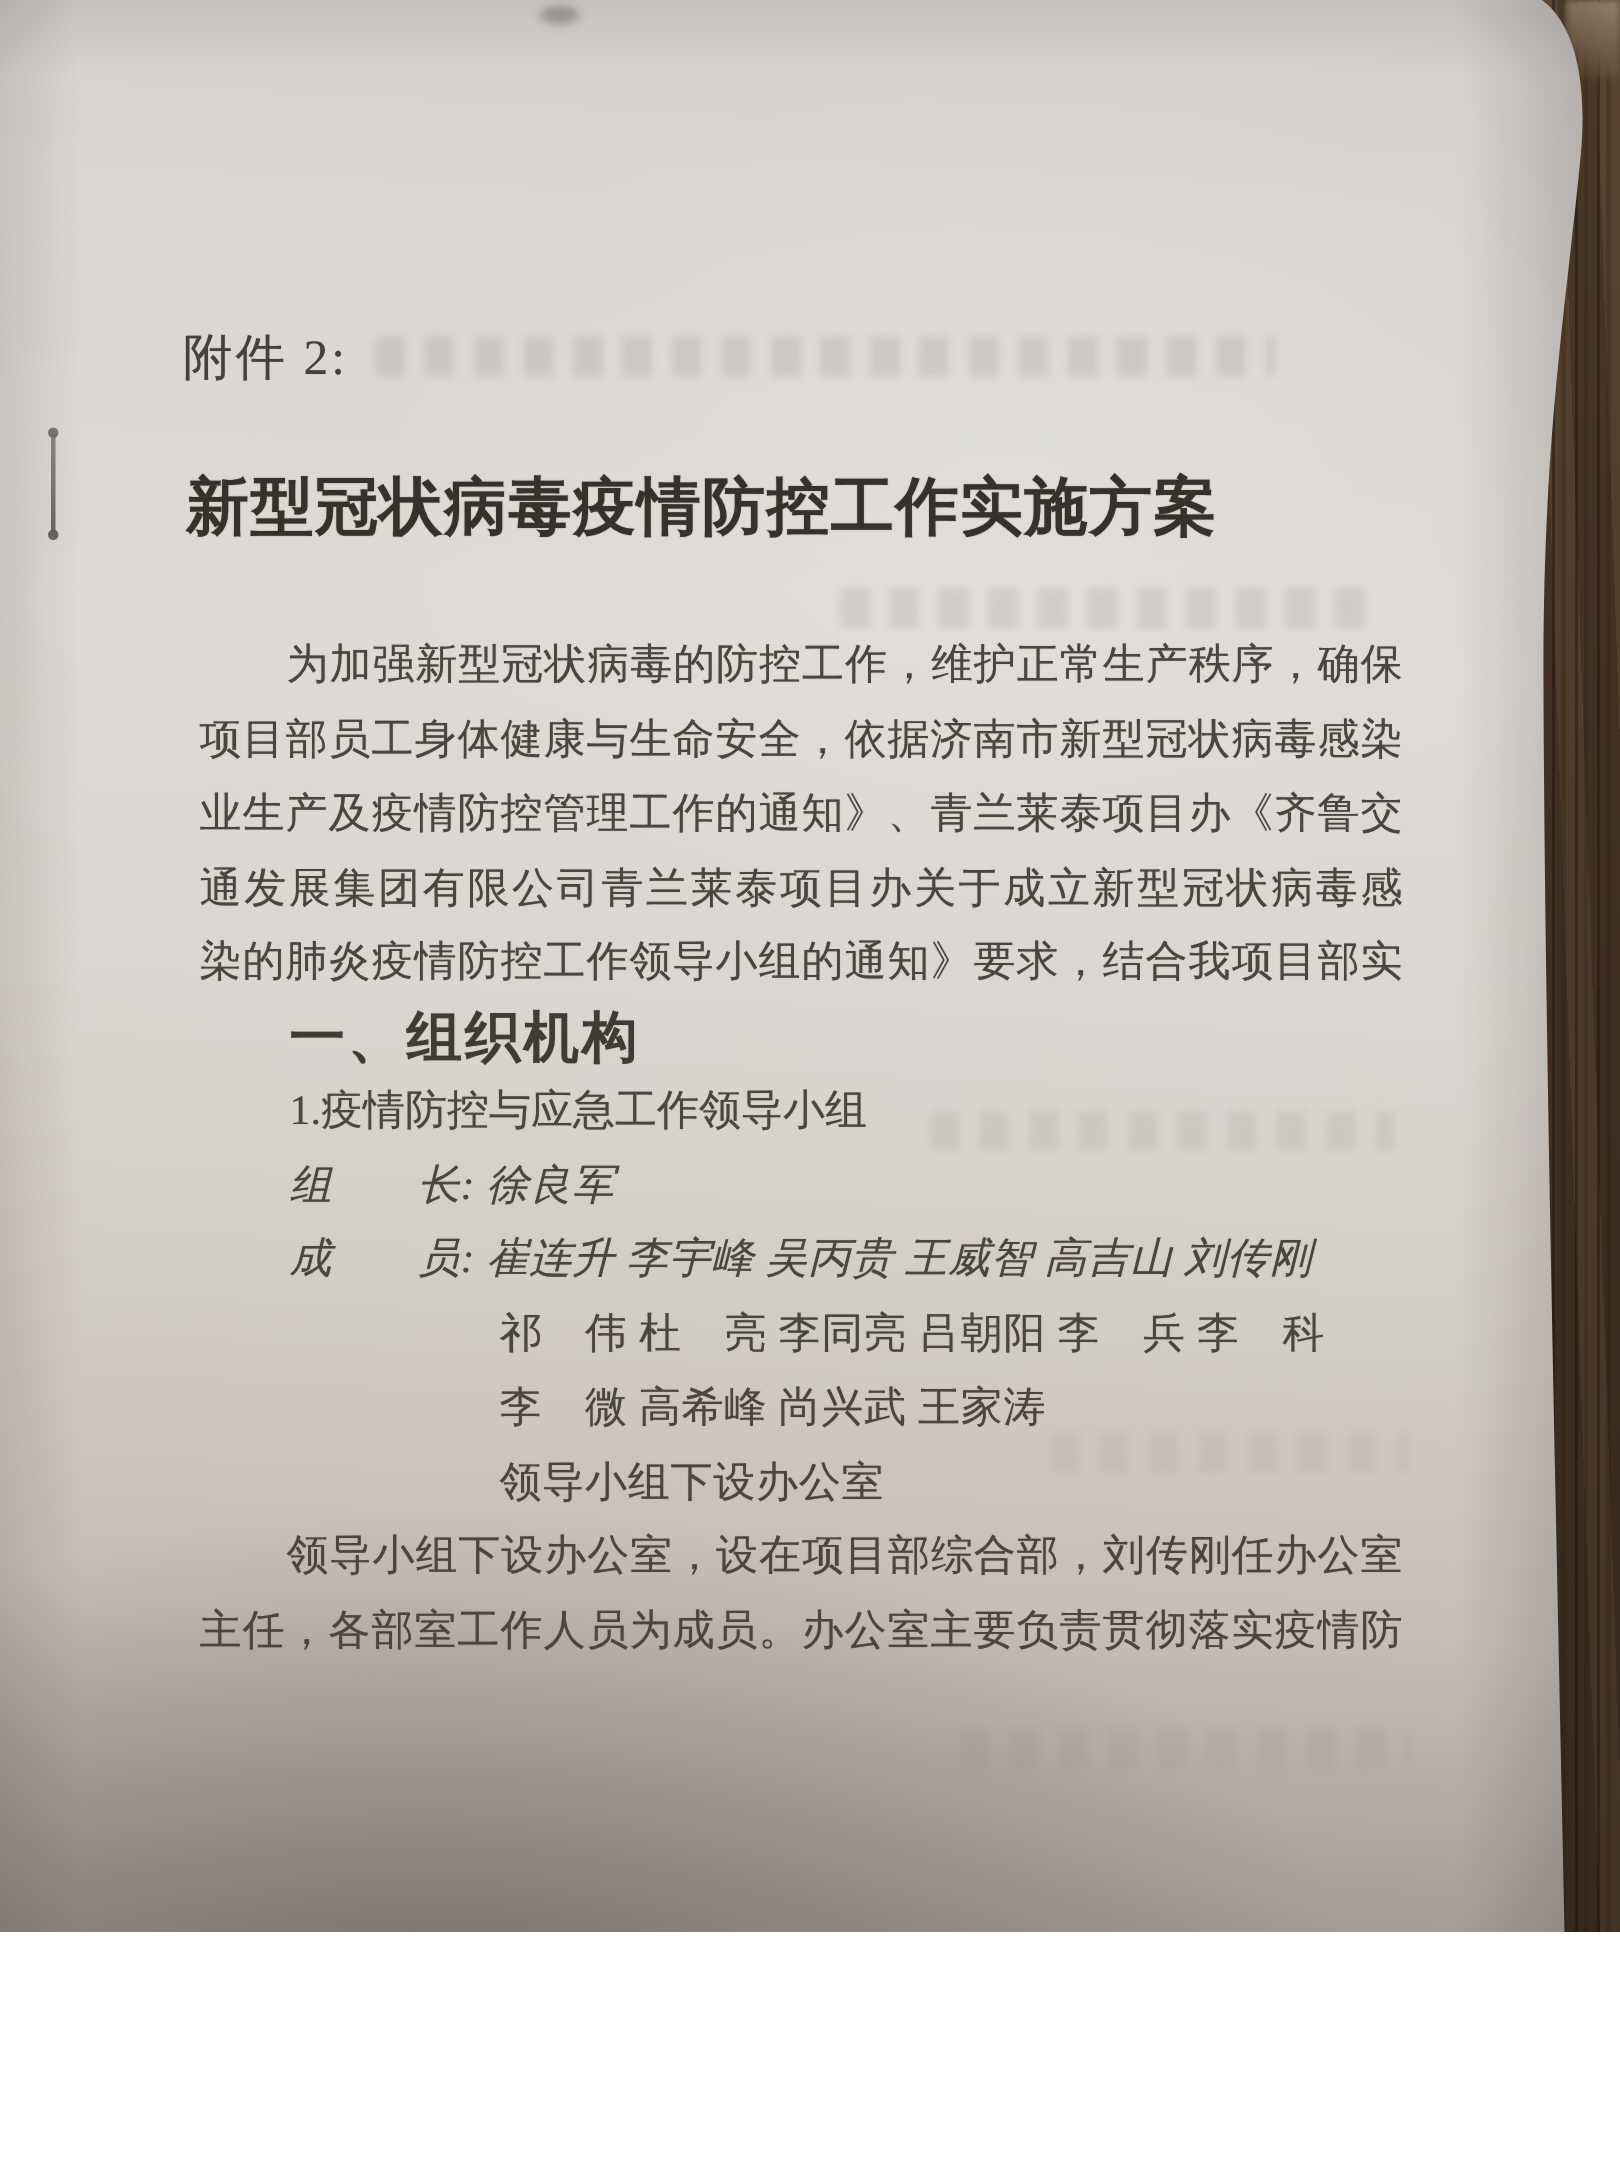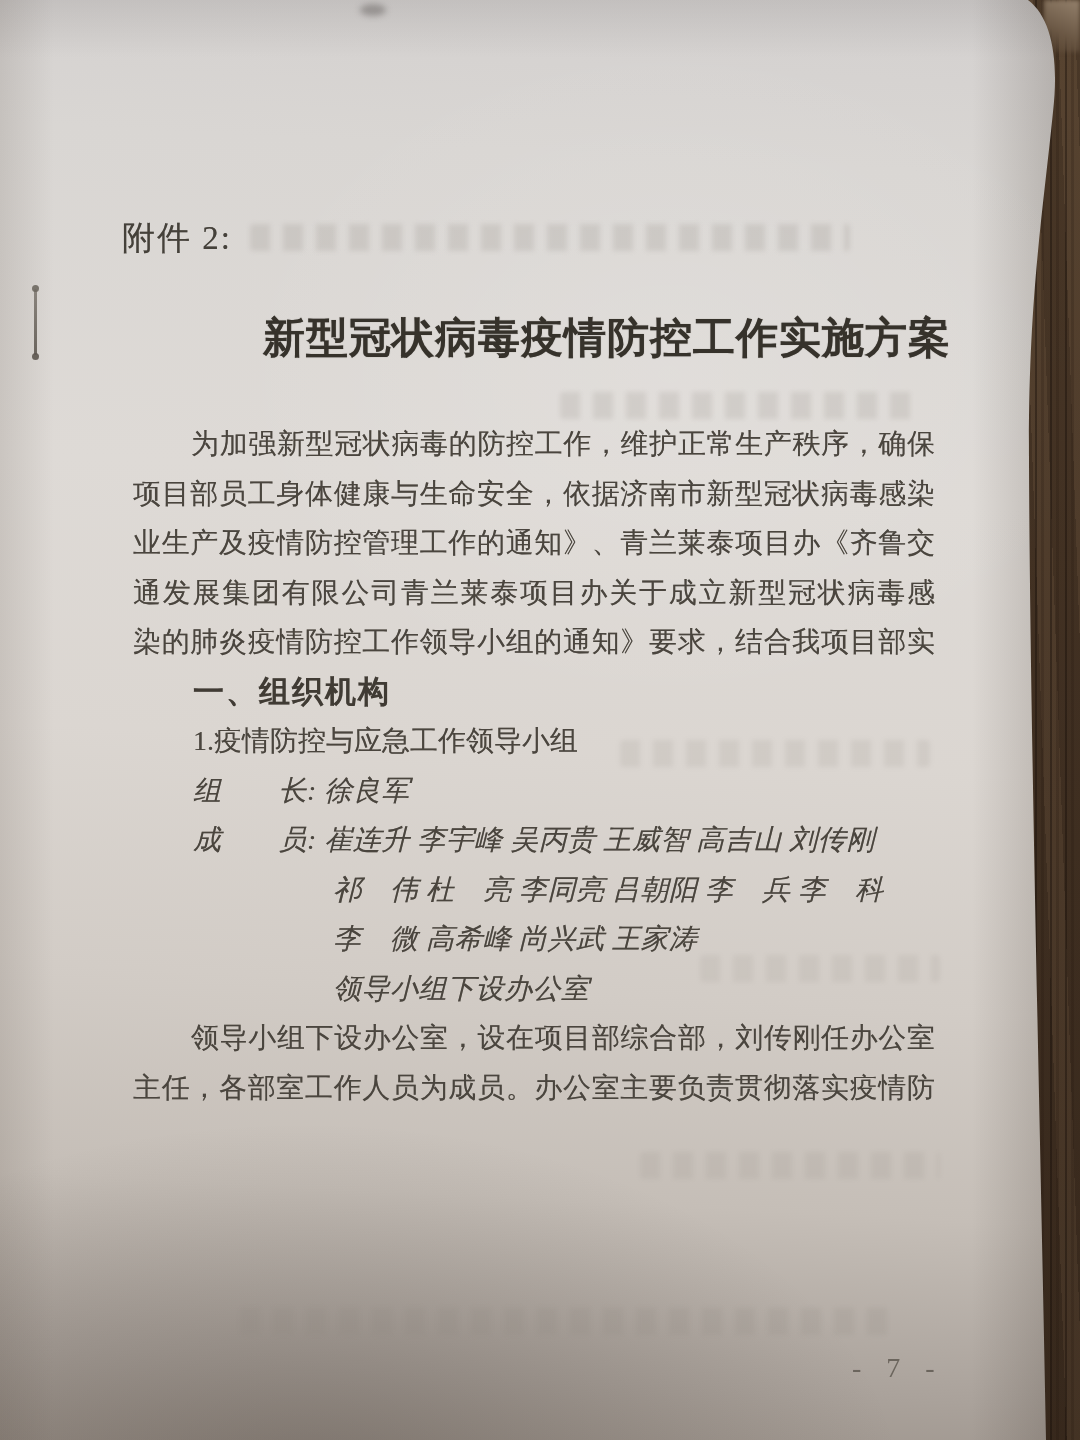--- a/index.html
+++ b/index.html
@@ -1,17 +1,17 @@
 <!DOCTYPE html>
 <html><head>
 <meta charset="utf-8">
 <style>
   html,body{margin:0;padding:0;}
   .stage{
-    position:relative;width:1080px;height:1440px;overflow:hidden;
+    position:relative;width:1080px;height:1288px;overflow:hidden;
     font-family:"Liberation Serif","DejaVu Serif",serif;
     background:#4c1d95;
   }
   
   .wood{
     position:absolute;inset:0;
     background:
       repeating-linear-gradient(90deg, rgba(18,10,6,.38) 0 2px, rgba(0,0,0,0) 2px 6px, rgba(35,22,14,.22) 6px 9px, rgba(0,0,0,0) 9px 15px),
       repeating-linear-gradient(88deg, rgba(96,74,54,.22) 0 17px, rgba(44,30,20,.28) 17px 41px),
       linear-gradient(180deg,#55422f 0%,#4a3828 38%,#3b2c1f 100%);
@@ -57,38 +57,38 @@
   .smudge{
     position:absolute;left:360px;top:4px;width:26px;height:12px;border-radius:50%;
     background:rgba(90,86,84,.45);filter:blur(3px);
   }
   
   .attachment{
     position:absolute;left:122px;top:216px;font-size:33px;color:#45413a;
     letter-spacing:2px;text-shadow:0 0 .6px rgba(69,65,58,.55);
   }
   .title{
-    position:absolute;left:149px;top:310px;width:802px;text-align:right;
+    position:absolute;left:124px;top:310px;width:802px;text-align:left;
     font-size:42px;font-weight:700;letter-spacing:1px;color:#36322b;
     text-shadow:0 0 .8px rgba(54,50,43,.6);
   }
   .bodytext{
     position:absolute;left:133px;top:419px;width:802px;
     font-size:28px;line-height:49.5px;color:#4a453e;
     text-shadow:0 0 .6px rgba(74,69,62,.5);
   }
   .bodytext div{margin:0;}
   .j{text-align:justify;text-align-last:justify;}
   .ind{text-indent:58px;}
   .sec{font-weight:700;font-family:"Liberation Sans","DejaVu Sans",sans-serif;
-       font-size:31px;text-indent:60px;letter-spacing:2px;color:#403b34;}
+       font-size:37px;text-indent:60px;letter-spacing:2px;color:#403b34;}
   .sub{text-indent:66px;}
   .num{text-indent:60px;}
   .row{text-indent:60px;white-space:nowrap;letter-spacing:.5px;font-style:italic;}
-  .cont{padding-left:200px;white-space:nowrap;letter-spacing:.5px;font-style:italic;}
+  .cont{padding-left:200px;white-space:nowrap;letter-spacing:.5px;}
   .pageno{
     position:absolute;left:852px;top:1352px;font-size:28px;
     letter-spacing:9px;color:#6b655d;
   }
 </style>
 </head>
 <body>
 
 <div class="stage">
   <div class="wood"></div>

